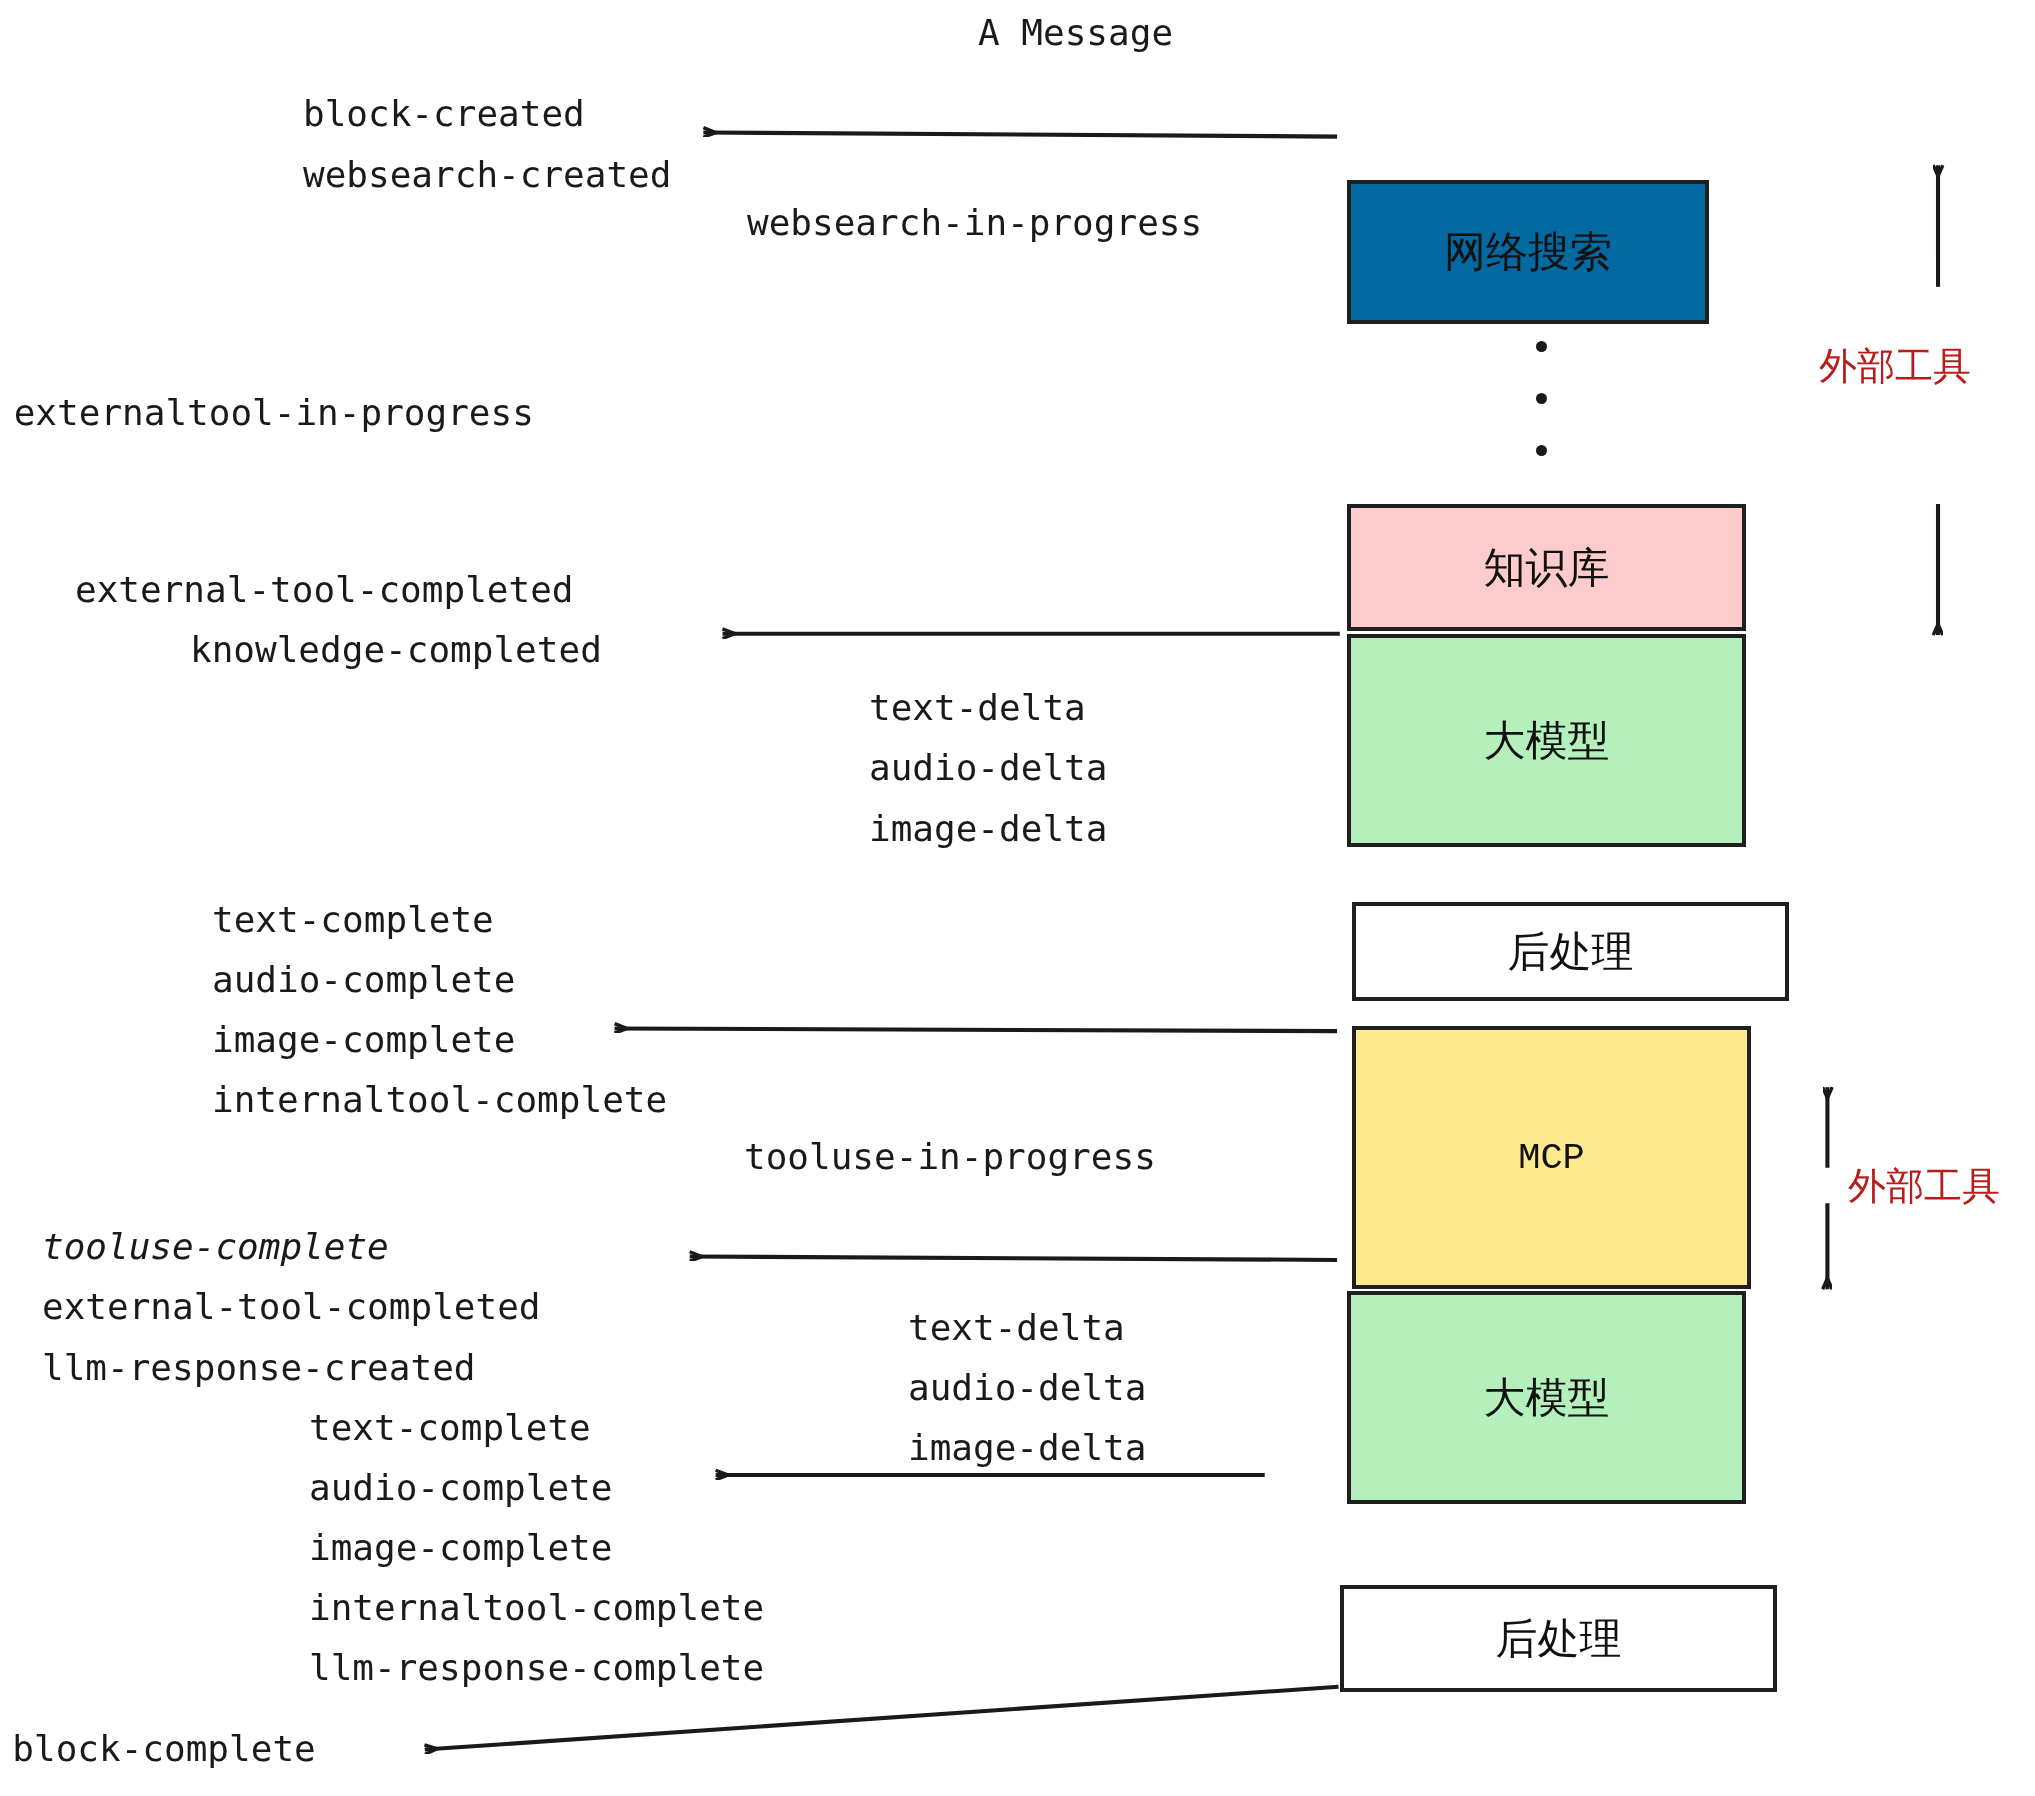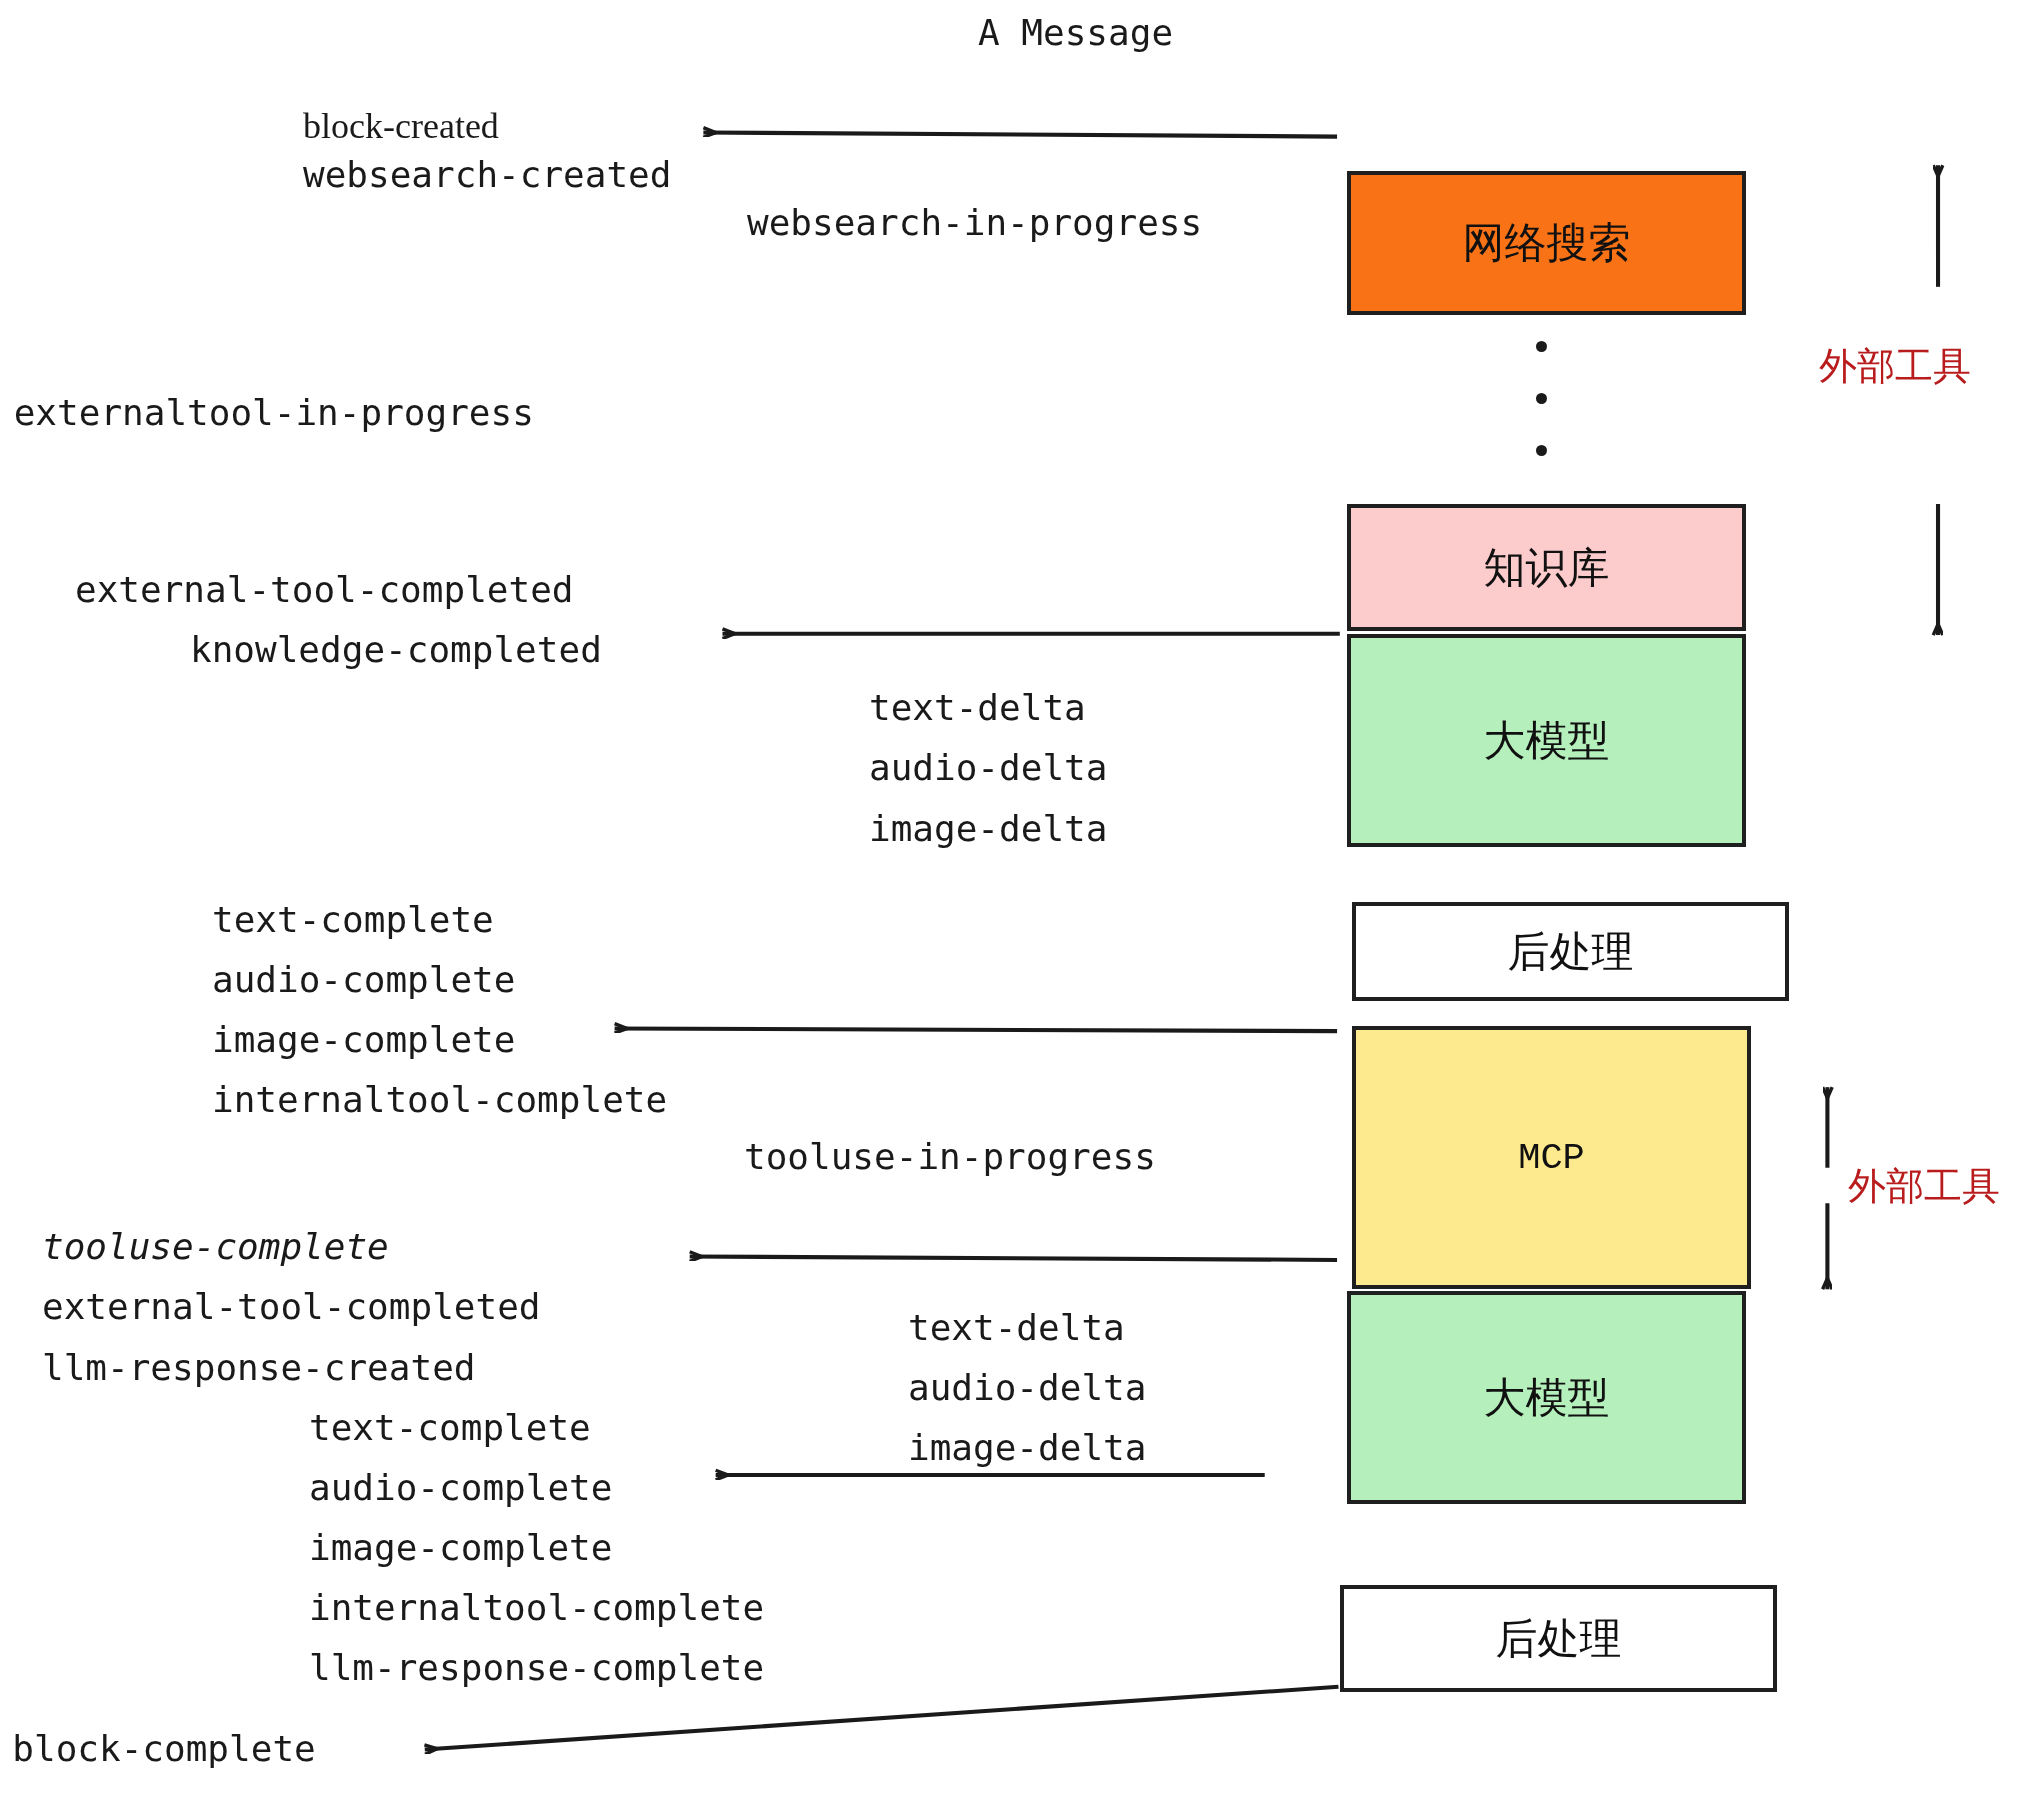--- a/index.html
+++ b/index.html
@@ -105,21 +105,21 @@
 
     <line x1="1960" y1="2470" x2="622" y2="2562" stroke="#1a1a1a" stroke-width="6" marker-end="url(#ah)"></line>
 
     <line x1="2838" y1="420" x2="2838" y2="242" stroke="#1a1a1a" stroke-width="6" marker-end="url(#ahu)"></line>
     <line x1="2838" y1="738" x2="2838" y2="930" stroke="#1a1a1a" stroke-width="6" marker-end="url(#ahu)"></line>
 
     <line x1="2676" y1="1710" x2="2676" y2="1592" stroke="#1a1a1a" stroke-width="6" marker-end="url(#ahu)"></line>
     <line x1="2676" y1="1762" x2="2676" y2="1888" stroke="#1a1a1a" stroke-width="6" marker-end="url(#ahu)"></line>
   </svg>
 
-  <div class="box" style="left:1347px; top:171px; width:399px; height:144px; background:#f97316;">
+  <div class="box" style="left:1347px; top:180px; width:362px; height:144px; background:#0369a1;">
     <span class="cjk">网络搜索</span>
   </div>
 
   <div class="dots" style="left:1535px; top:341px; width:12.3px; height:115px;">
     <span></span>
     <span></span>
     <span></span>
   </div>
 
   <div class="box" style="left:1347px; top:504px; width:399px; height:127px; background:#FBCCCB;">
@@ -142,21 +142,21 @@
     <span class="cjk">大模型</span>
   </div>
 
   <div class="box" style="left:1340px; top:1585px; width:437px; height:107px; background:#FFFFFF;">
     <span class="cjk">后处理</span>
   </div>
 
   <div class="sidelbl" style="left:1819px; top:341px;">外部工具</div>
   <div class="sidelbl" style="left:1848px; top:1161px;">外部工具</div>
 
-  <div class="lbl" style="left:303px; top:108px;font-family:Liberation Serif, serif;">block-created</div>
+  <div class="lbl" style="left:303px; top:96px;">block-created</div>
   <div class="lbl" style="left:303px; top:157px;">websearch-created</div>
   <div class="lbl" style="left:747px; top:205px;">websearch-in-progress</div>
   <div class="lbl" style="left:13.7px; top:395px;">externaltool-in-progress</div>
 
   <div class="lbl" style="left:75px; top:572px;">external-tool-completed</div>
   <div class="lbl" style="left:190px; top:632px;">knowledge-completed</div>
 
   <div class="lbl" style="left:869px; top:690px;">text-delta</div>
   <div class="lbl" style="left:869px; top:750px;">audio-delta</div>
   <div class="lbl" style="left:869px; top:811px;">image-delta</div>

